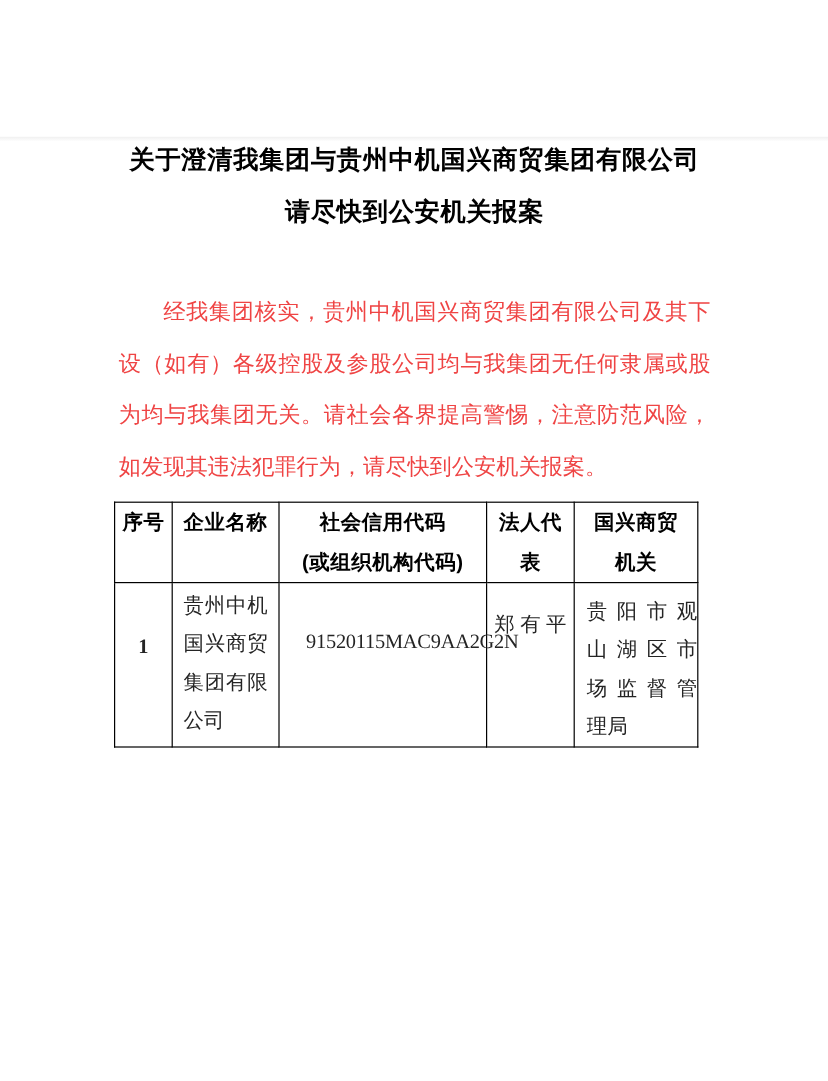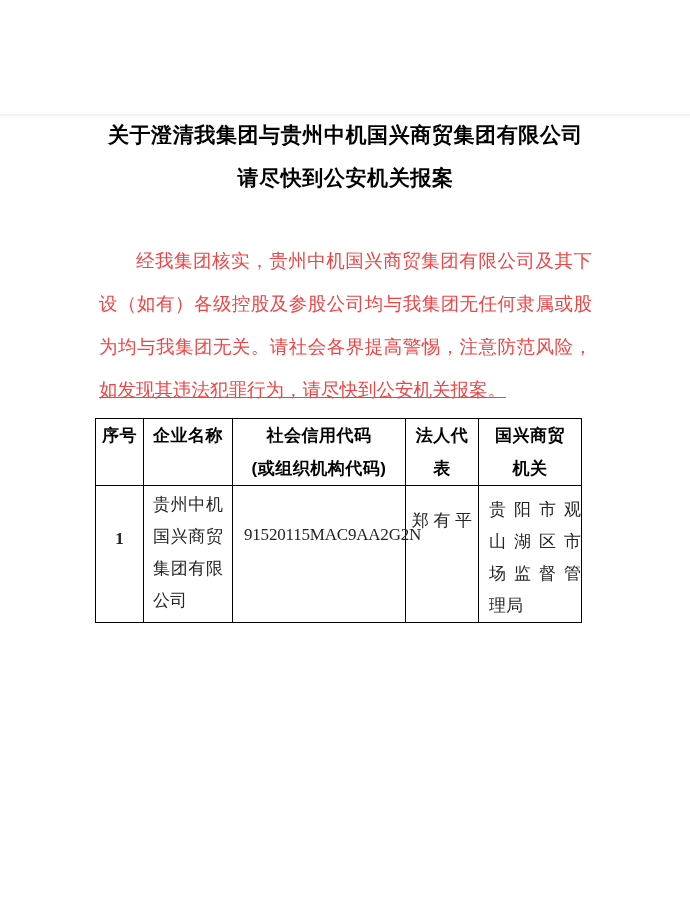--- a/index.html
+++ b/index.html
@@ -17,21 +17,21 @@
     background: #ffffff;
   }
   .page-top-edge {
     position: absolute; top: 0; left: 0; right: 0; height: 4px;
     background: linear-gradient(#f0f0f0, #ffffff);
   }
 
   
   .doc-title {
     margin: 114px 98px 0 99px;
-    font-family: Liberation Serif, serif;
+    font-family: Liberation Mono, monospace;
     font-weight: bold;
     font-size: 21px;
     letter-spacing: 0.6px;
     line-height: 43px;
     text-align: center;
     color: #000000;
   }
   .title-line { display: block; }
 
   
@@ -39,21 +39,21 @@
     margin: 40px 98px 0 99px;
     font-size: 18.5px;
     line-height: 43px;
     color: #ef4444;
   }
   .body-line {
     text-align: justify;
     text-align-last: justify;
   }
   .body-line.first { text-indent: 2em; }
-  .body-line.last { text-align-last: left; text-decoration: underline; }
+  .body-line.last { text-align-last: left; }
 
   
   .info-table {
     margin: 6px 0 0 95px;
     border-collapse: collapse;
     table-layout: fixed;
     width: 486px;
   }
   .info-table th, .info-table td {
     border: 1.5px solid #000000;
@@ -76,21 +76,21 @@
     vertical-align: top;
   }
   .cell-serial {
     text-align: center;
     font-weight: bold;
     padding-top: 37px;
     height: 134px;
   }
   .cell-company { padding: 3px 9px 3px 9px; }
   .cell-code {
-    padding: 33px 2px 0 11px;
+    padding: 33px 2px 0 22px;
     font-size: 17px;
     letter-spacing: -0.2px;
     white-space: nowrap;
     text-align: left;
   }
   .cell-legal { padding: 19px 6px 4px 6px; }
   .cell-registry { padding: 8px 0 0 10px; }
   .jline {
     text-align: justify;
     text-align-last: justify;

